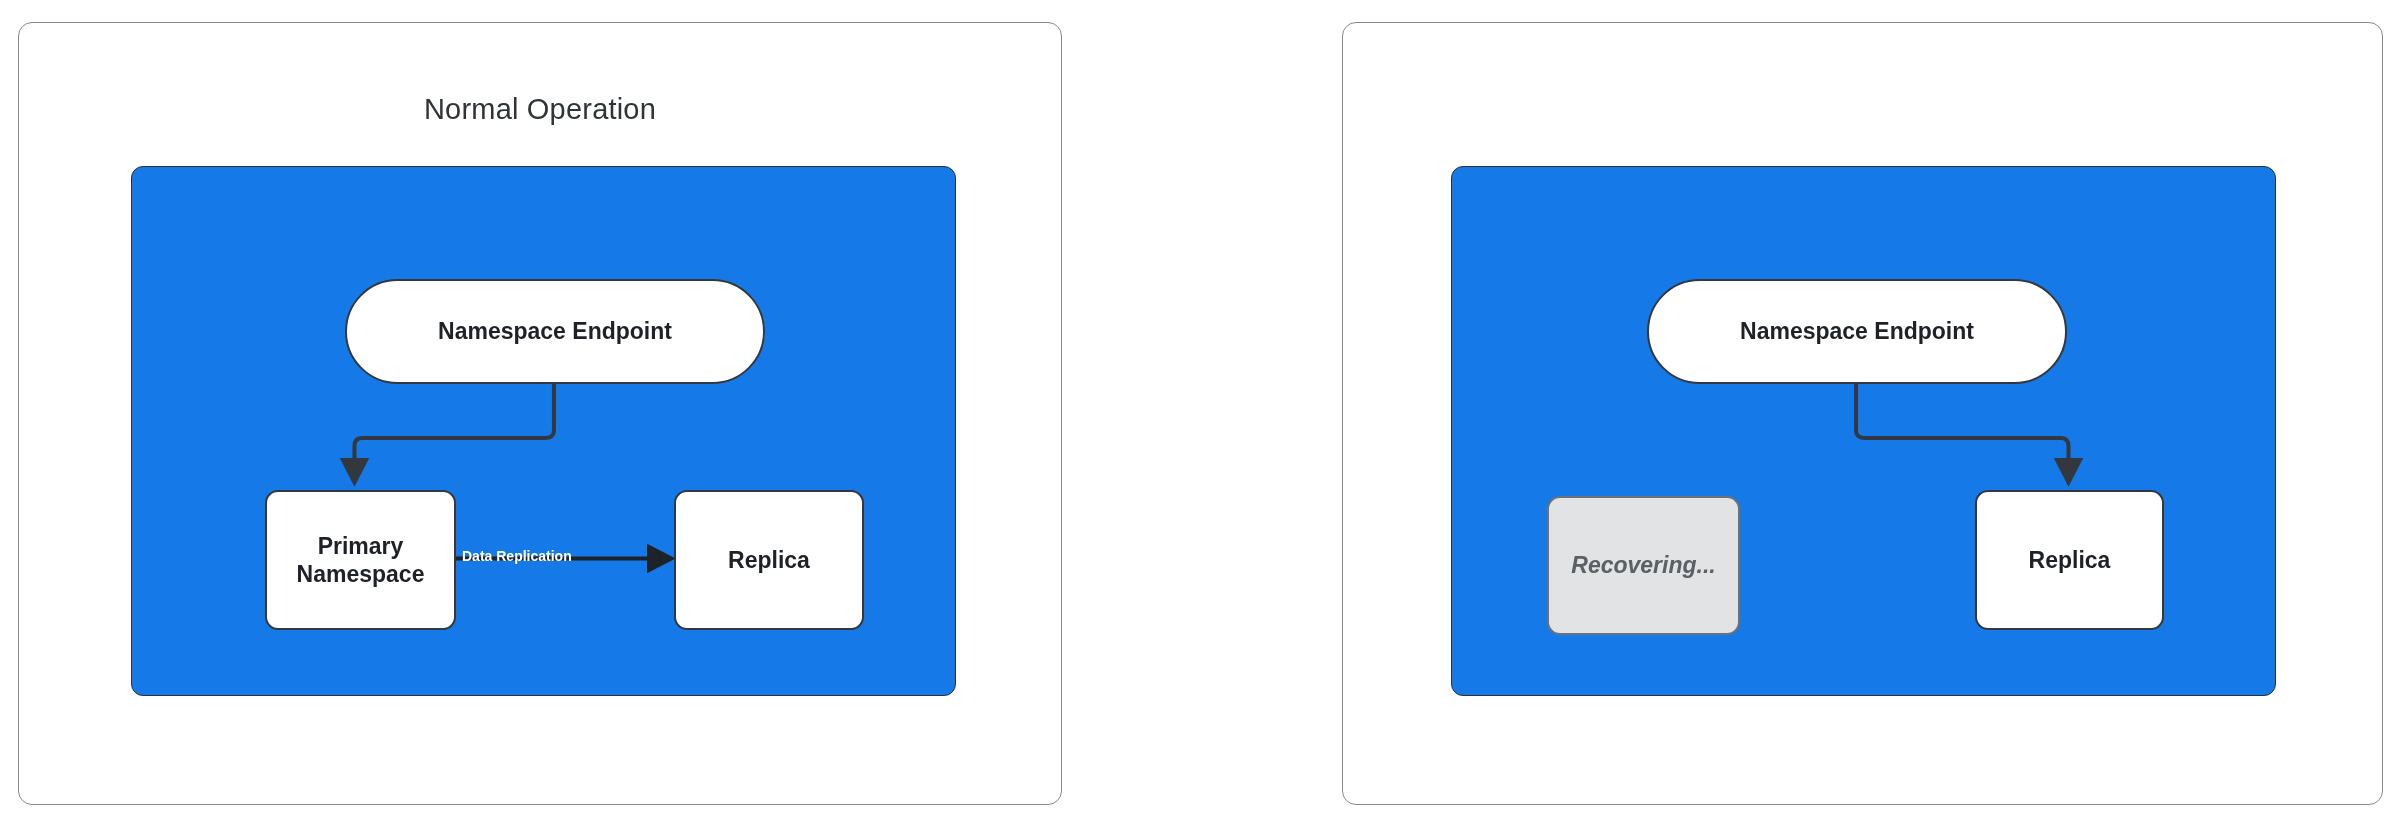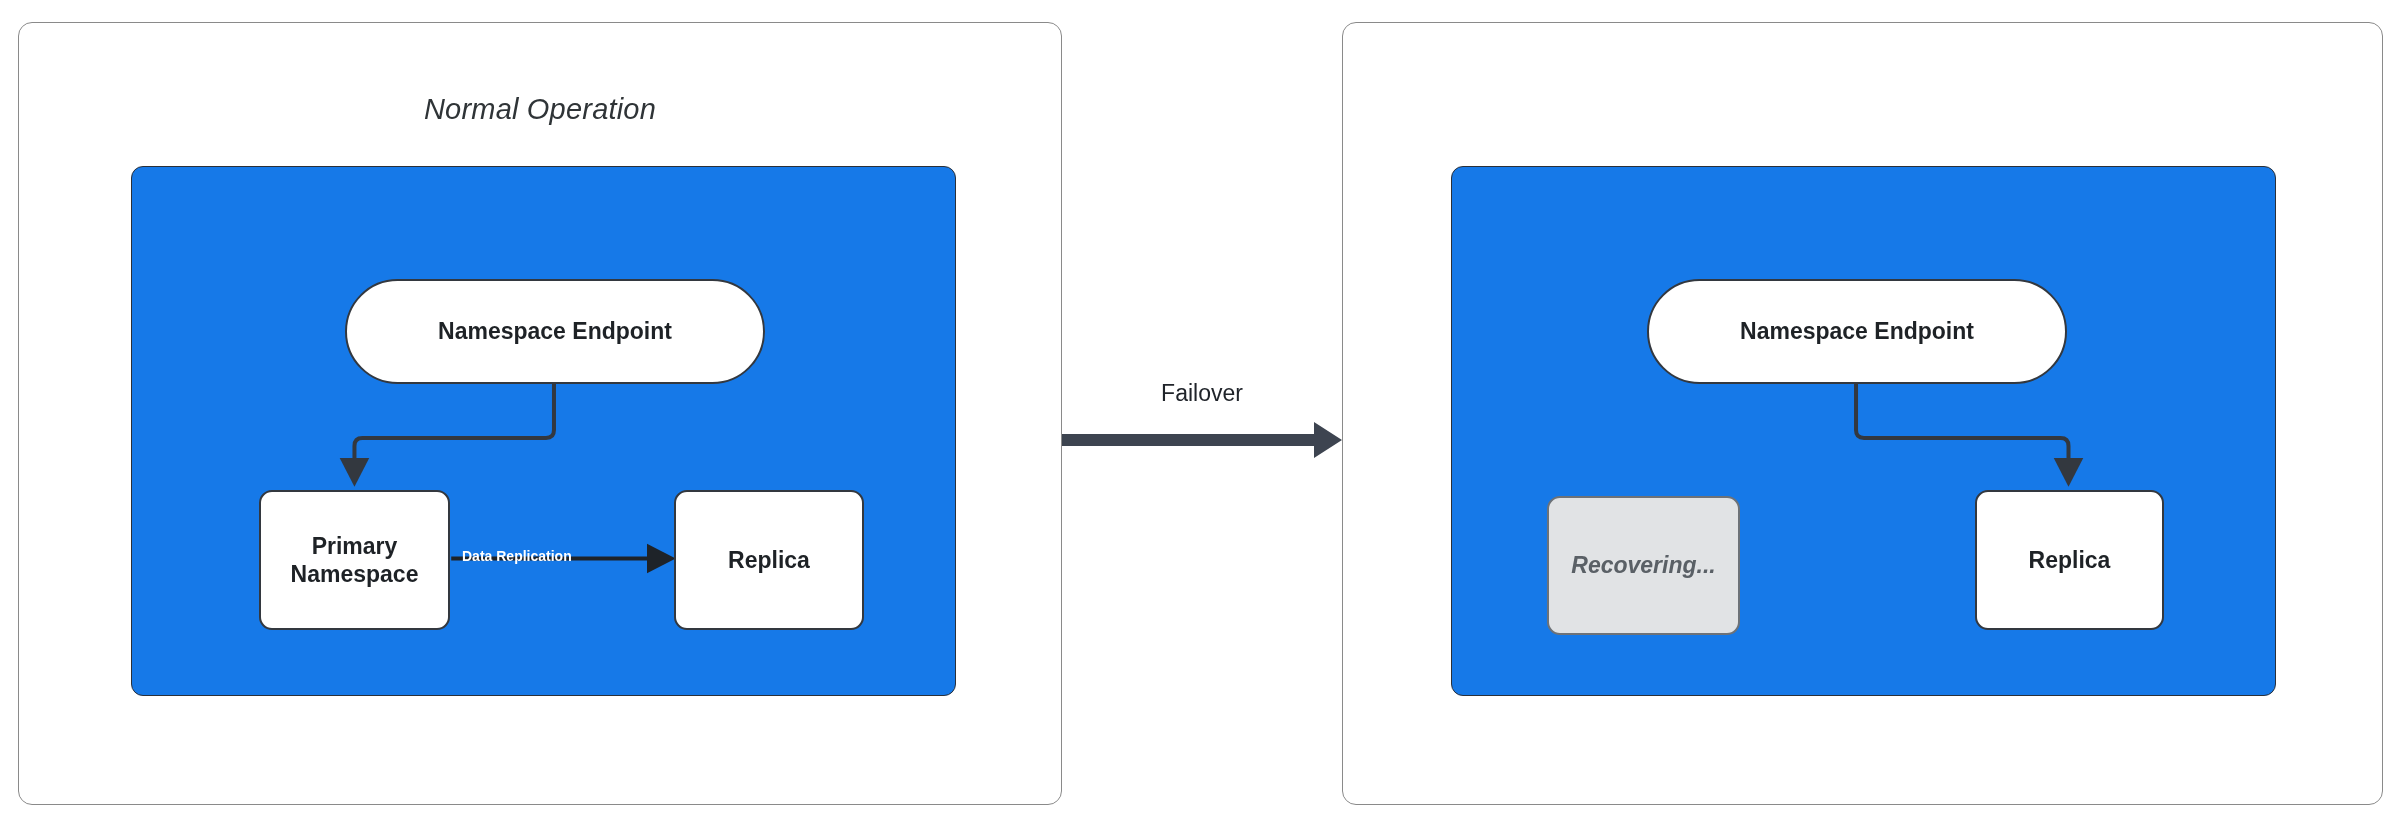--- a/index.html
+++ b/index.html
@@ -29,21 +29,20 @@
   }
   #panel-left  { left: 18px;   top: 22px; width: 1044px; height: 783px; }
   #panel-right { left: 1342px; top: 22px; width: 1041px; height: 783px; }
 
   .panel-title {
     position: absolute;
     top: 70px;
     left: 0;
     width: 100%;
     text-align: center;
-    font-style: italic;
     font-size: 29px;
     color: #2f3437;
     letter-spacing: .2px;
   }
 
   
   .blue-box {
     position: absolute;
     background: #1679e8;
     border: 1.4px solid #2b3038;
@@ -78,21 +77,21 @@
   }
   .node.muted {
     background: #e1e3e5;
     border-color: #6d7278;
     color: #5a6066;
     font-style: italic;
   }
 
   
   #node-endpoint-left { left: 213px; top: 112px; width: 420px; }
-  #node-primary       { left: 127px; top: 323px; width: 191px; height: 140px; }
+  #node-primary       { left: 133px; top: 323px; width: 191px; height: 140px; }
   #node-replica-left  { left: 542px; top: 323px; width: 190px; height: 140px; }
 
   
   #node-endpoint-right { left: 195px; top: 112px; width: 420px; }
   #node-recovering     { left: 95px; top: 323px; width: 193px; height: 139px; margin-top: 6px; }
   #node-replica-right  { left: 523px; top: 323px; width: 189px; height: 140px; }
 
   
   .conn {
     position: absolute;
@@ -160,26 +159,20 @@
 
       <div class="node rect" id="node-primary">Primary
 Namespace</div>
 
       <div class="node rect" id="node-replica-left">Replica</div>
 
       <div class="edge-label" id="label-data-replication">Data Replication</div>
     </div>
   </div>
 
-  <div id="failover-group">
-    <div id="failover-label">Failover</div>
-    <svg class="conn" viewBox="0 0 280 120" preserveAspectRatio="none">
-      <path d="M0,54 L252,54 L252,42 L280,60 L252,78 L252,66 L0,66 z" fill="#3d4450"></path>
-    </svg>
-  </div>
 
   <div class="panel" id="panel-right">
 
     <div class="blue-box" id="blue-right">
 
       <svg class="conn" viewBox="0 0 825 530" preserveAspectRatio="none">
         <defs>
           <marker id="arrow-dark-r" markerWidth="9" markerHeight="9" refX="3.2" refY="4.5" orient="auto">
             <path d="M0,0.8 L7.2,4.5 L0,8.2 z" fill="#33383f"></path>
           </marker>

